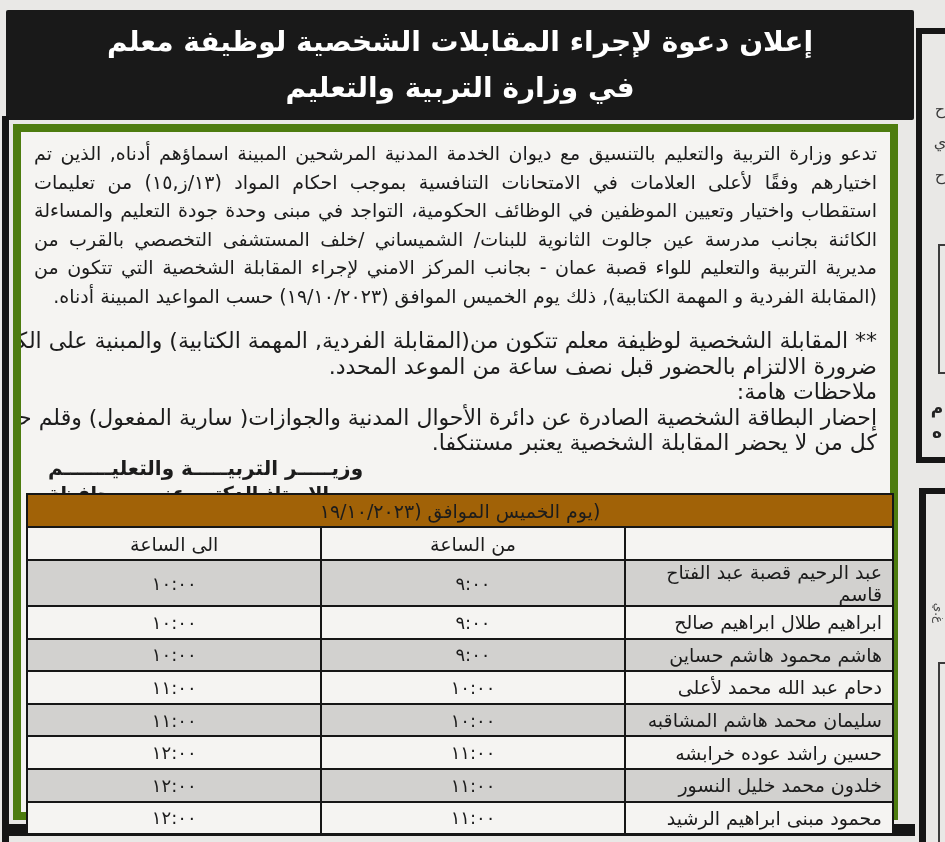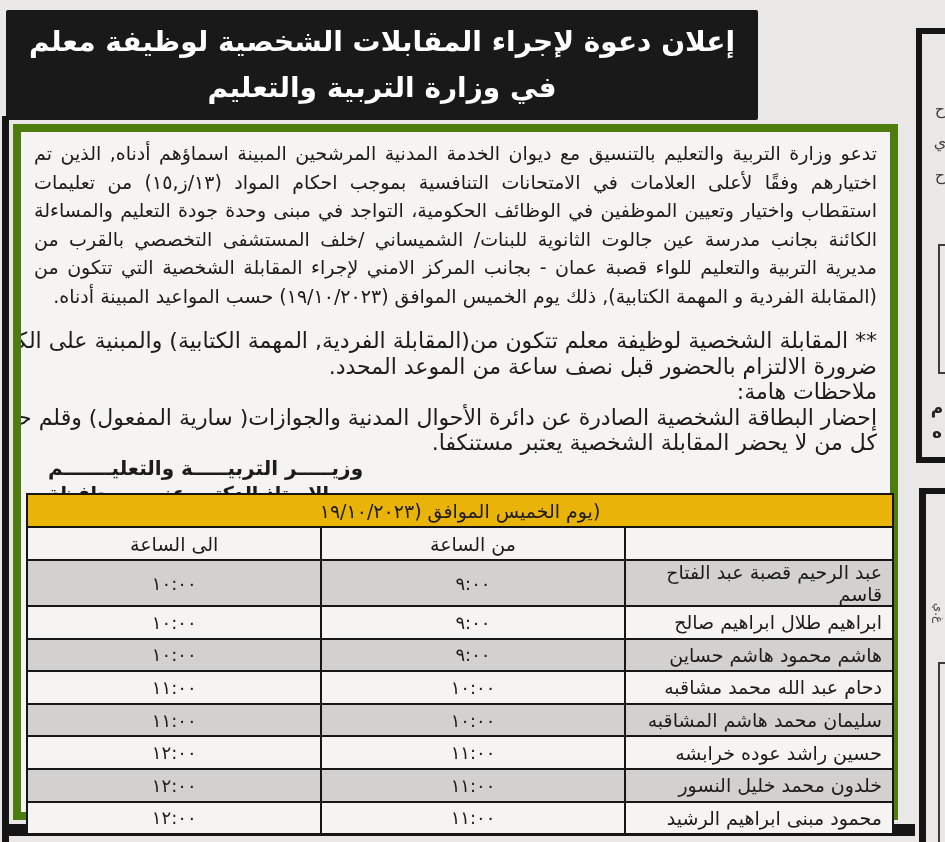--- a/index.html
+++ b/index.html
@@ -5,21 +5,21 @@
   * { margin:0; padding:0; box-sizing:border-box; }
   html,body { background:#dcdcda; }
   #stage {
     position:relative; width:945px; height:842px; overflow:hidden;
     background:#e9e8e6;
     font-family:"DejaVu Sans","Liberation Sans",sans-serif;
     color:#1c1c1c;
   }
   
   .header-box {
-    position:absolute; left:6px; top:10px; width:752px; height:110px;
+    position:absolute; left:6px; top:10px; width:908px; height:110px;
     background:#191919; border-radius:2px;
     display:flex; flex-direction:column; justify-content:center; align-items:center;
     text-align:center; color:#fff; font-weight:bold; font-size:28px; line-height:46px;
   }
   
   .left-bar   { position:absolute; left:2px;  top:116px; width:7px;  height:726px; background:#151515; }
   .bottom-bar { position:absolute; left:7px;  top:824px; width:908px; height:12px; background:#151515; }
   
   .inner-box {
     position:absolute; left:13px; top:124px; width:885px; height:696px;
@@ -35,21 +35,21 @@
   .signature { padding-left:14px; direction:rtl; text-align:left; font-weight:bold; }
   .sig1 { font-size:20px; line-height:25px; }
   .sig2 { font-size:19px; line-height:25px; }
   
   table.sched {
     position:absolute; left:26px; top:493px; width:868px; height:327px;
     border-collapse:collapse; direction:rtl; table-layout:fixed;
     background:#f5f4f2;
   }
   table.sched td, table.sched th { border:2px solid #161616; font-weight:normal; }
-  .cap-row td { background:#eab308; text-align:center; font-size:19px; height:33px; }
+  .cap-row td { background:#a16207; text-align:center; font-size:19px; height:33px; }
   .hdr-row th { text-align:center; font-size:19px; height:33px; background:#f5f4f2; }
   .col-name { width:31%; }
   .col-from { width:35%; }
   .col-to   { width:34%; }
   tr.data-row { height:32.6px; }
   tr.data-row:nth-child(odd) td { background:#d2d1cf; }
   td.name-cell { text-align:right; padding-right:10px; font-size:19px; }
   td.time-cell { text-align:center; font-size:18px; }
   
   .rfrag-top {
@@ -137,21 +137,21 @@
         <td class="name-cell">ابراهيم طلال ابراهيم صالح</td>
         <td class="time-cell">٩:٠٠</td>
         <td class="time-cell">١٠:٠٠</td>
       </tr>
       <tr class="data-row">
         <td class="name-cell">هاشم محمود هاشم حساين</td>
         <td class="time-cell">٩:٠٠</td>
         <td class="time-cell">١٠:٠٠</td>
       </tr>
       <tr class="data-row">
-        <td class="name-cell">دحام عبد الله محمد مشاقبه</td>
+        <td class="name-cell">دحام عبد الله محمد لأعلى</td>
         <td class="time-cell">١٠:٠٠</td>
         <td class="time-cell">١١:٠٠</td>
       </tr>
       <tr class="data-row">
         <td class="name-cell">سليمان محمد هاشم المشاقبه</td>
         <td class="time-cell">١٠:٠٠</td>
         <td class="time-cell">١١:٠٠</td>
       </tr>
       <tr class="data-row">
         <td class="name-cell">حسين راشد عوده خرابشه</td>

